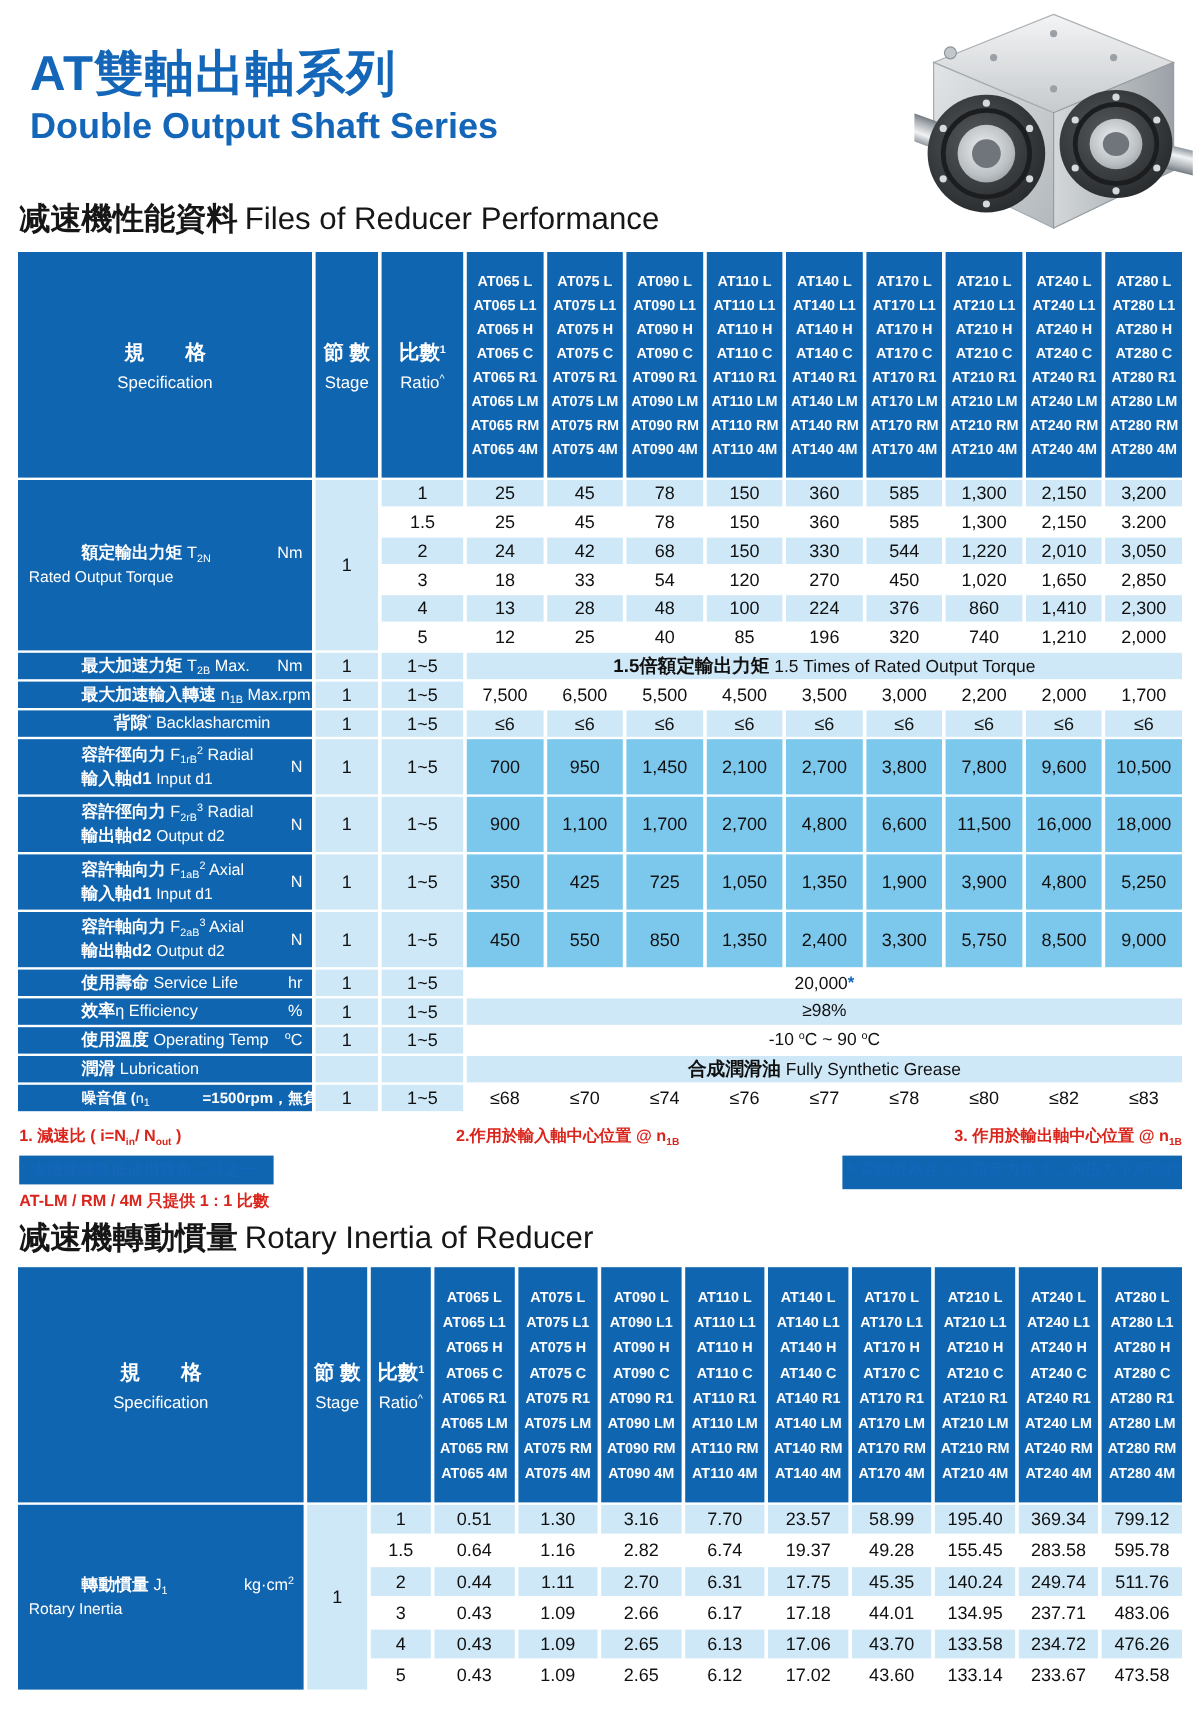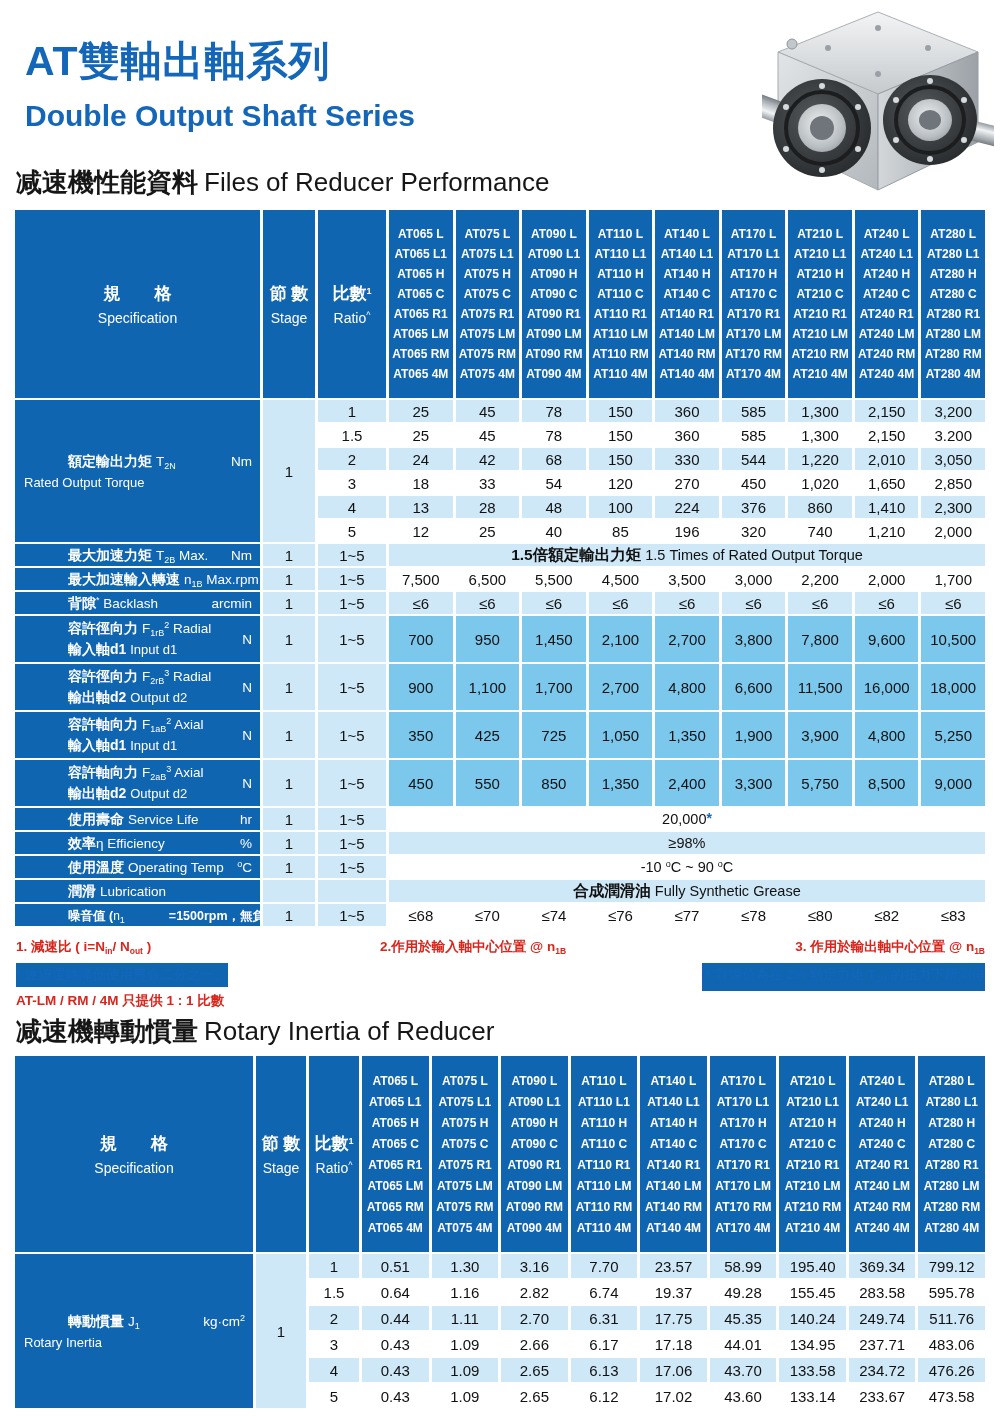--- a/index.html
+++ b/index.html
@@ -3,21 +3,21 @@
 <meta charset="utf-8">
 <style>
   * { box-sizing: border-box; margin: 0; padding: 0; }
   html,body { width:1000px; height:1428px; background:#fff;
     font-family:"Liberation Sans","DejaVu Sans",sans-serif; }
   .page { position:relative; width:1000px; height:1428px; overflow:hidden; background:#fff; }
 
   
   .titles { position:absolute; left:25px; top:34px; }
   .title-zh { font-size:41px; font-weight:bold; color:var(--titleblue,#1366b8); letter-spacing:1px; }
-  .title-en { font-size:30px; font-weight:bold; color:var(--titleblue,#1366b8); margin-top:10px; }
+  .title-en { font-size:30px; font-weight:bold; color:var(--titleblue,#1366b8); margin-top:0; }
   .sec-title { position:absolute; left:16px; color:#161616; white-space:nowrap; }
   #sec1 { top:165px; } #sec2 { top:1014px; }
   .st-zh { font-size:26px; font-weight:bold; }
   .st-en { font-size:26px; font-weight:normal; margin-left:6px; }
 
   
   .product { position:absolute; left:762px; top:8px; width:232px; height:188px; }
 
   
   .grid { position:absolute; left:15px; display:grid; column-gap:3px; row-gap:2px; background:#fff; }
@@ -366,21 +366,21 @@
       <div class="cell lt num" data-name="ratio-cell" style="grid-area: 9 / 3;">1~5</div>
       <div class="cell wh num" data-name="value-cell" style="grid-area: 9 / 4;">7,500</div>
       <div class="cell wh num" data-name="value-cell" style="grid-area: 9 / 5;">6,500</div>
       <div class="cell wh num" data-name="value-cell" style="grid-area: 9 / 6;">5,500</div>
       <div class="cell wh num" data-name="value-cell" style="grid-area: 9 / 7;">4,500</div>
       <div class="cell wh num" data-name="value-cell" style="grid-area: 9 / 8;">3,500</div>
       <div class="cell wh num" data-name="value-cell" style="grid-area: 9 / 9;">3,000</div>
       <div class="cell wh num" data-name="value-cell" style="grid-area: 9 / 10;">2,200</div>
       <div class="cell wh num" data-name="value-cell" style="grid-area: 9 / 11;">2,000</div>
       <div class="cell wh num" data-name="value-cell" style="grid-area: 9 / 12;">1,700</div>
-      <div class="cell blue lblcell" data-name="row-label-backlash" style="grid-area: 10 / 1;">
+      <div class="cell blue lblcell" data-name="row-label-backlash" style="grid-area: 10 / 1; align-items: center;">
         <div class="lbl-line1 sb">
           <span><span class="sg-z">背隙</span><span class="sg-sup">*</span><span class="sg-e"> Backlash</span></span>
           <span class="unit"><span class="sg-e">arcmin</span></span>
         </div>
       </div>
       <div class="cell lt num" data-name="stage-cell" style="grid-area: 10 / 2;">1</div>
       <div class="cell lt num" data-name="ratio-cell" style="grid-area: 10 / 3;">1~5</div>
       <div class="cell lt num" data-name="value-cell" style="grid-area: 10 / 4;">≤6</div>
       <div class="cell lt num" data-name="value-cell" style="grid-area: 10 / 5;">≤6</div>
       <div class="cell lt num" data-name="value-cell" style="grid-area: 10 / 6;">≤6</div>

